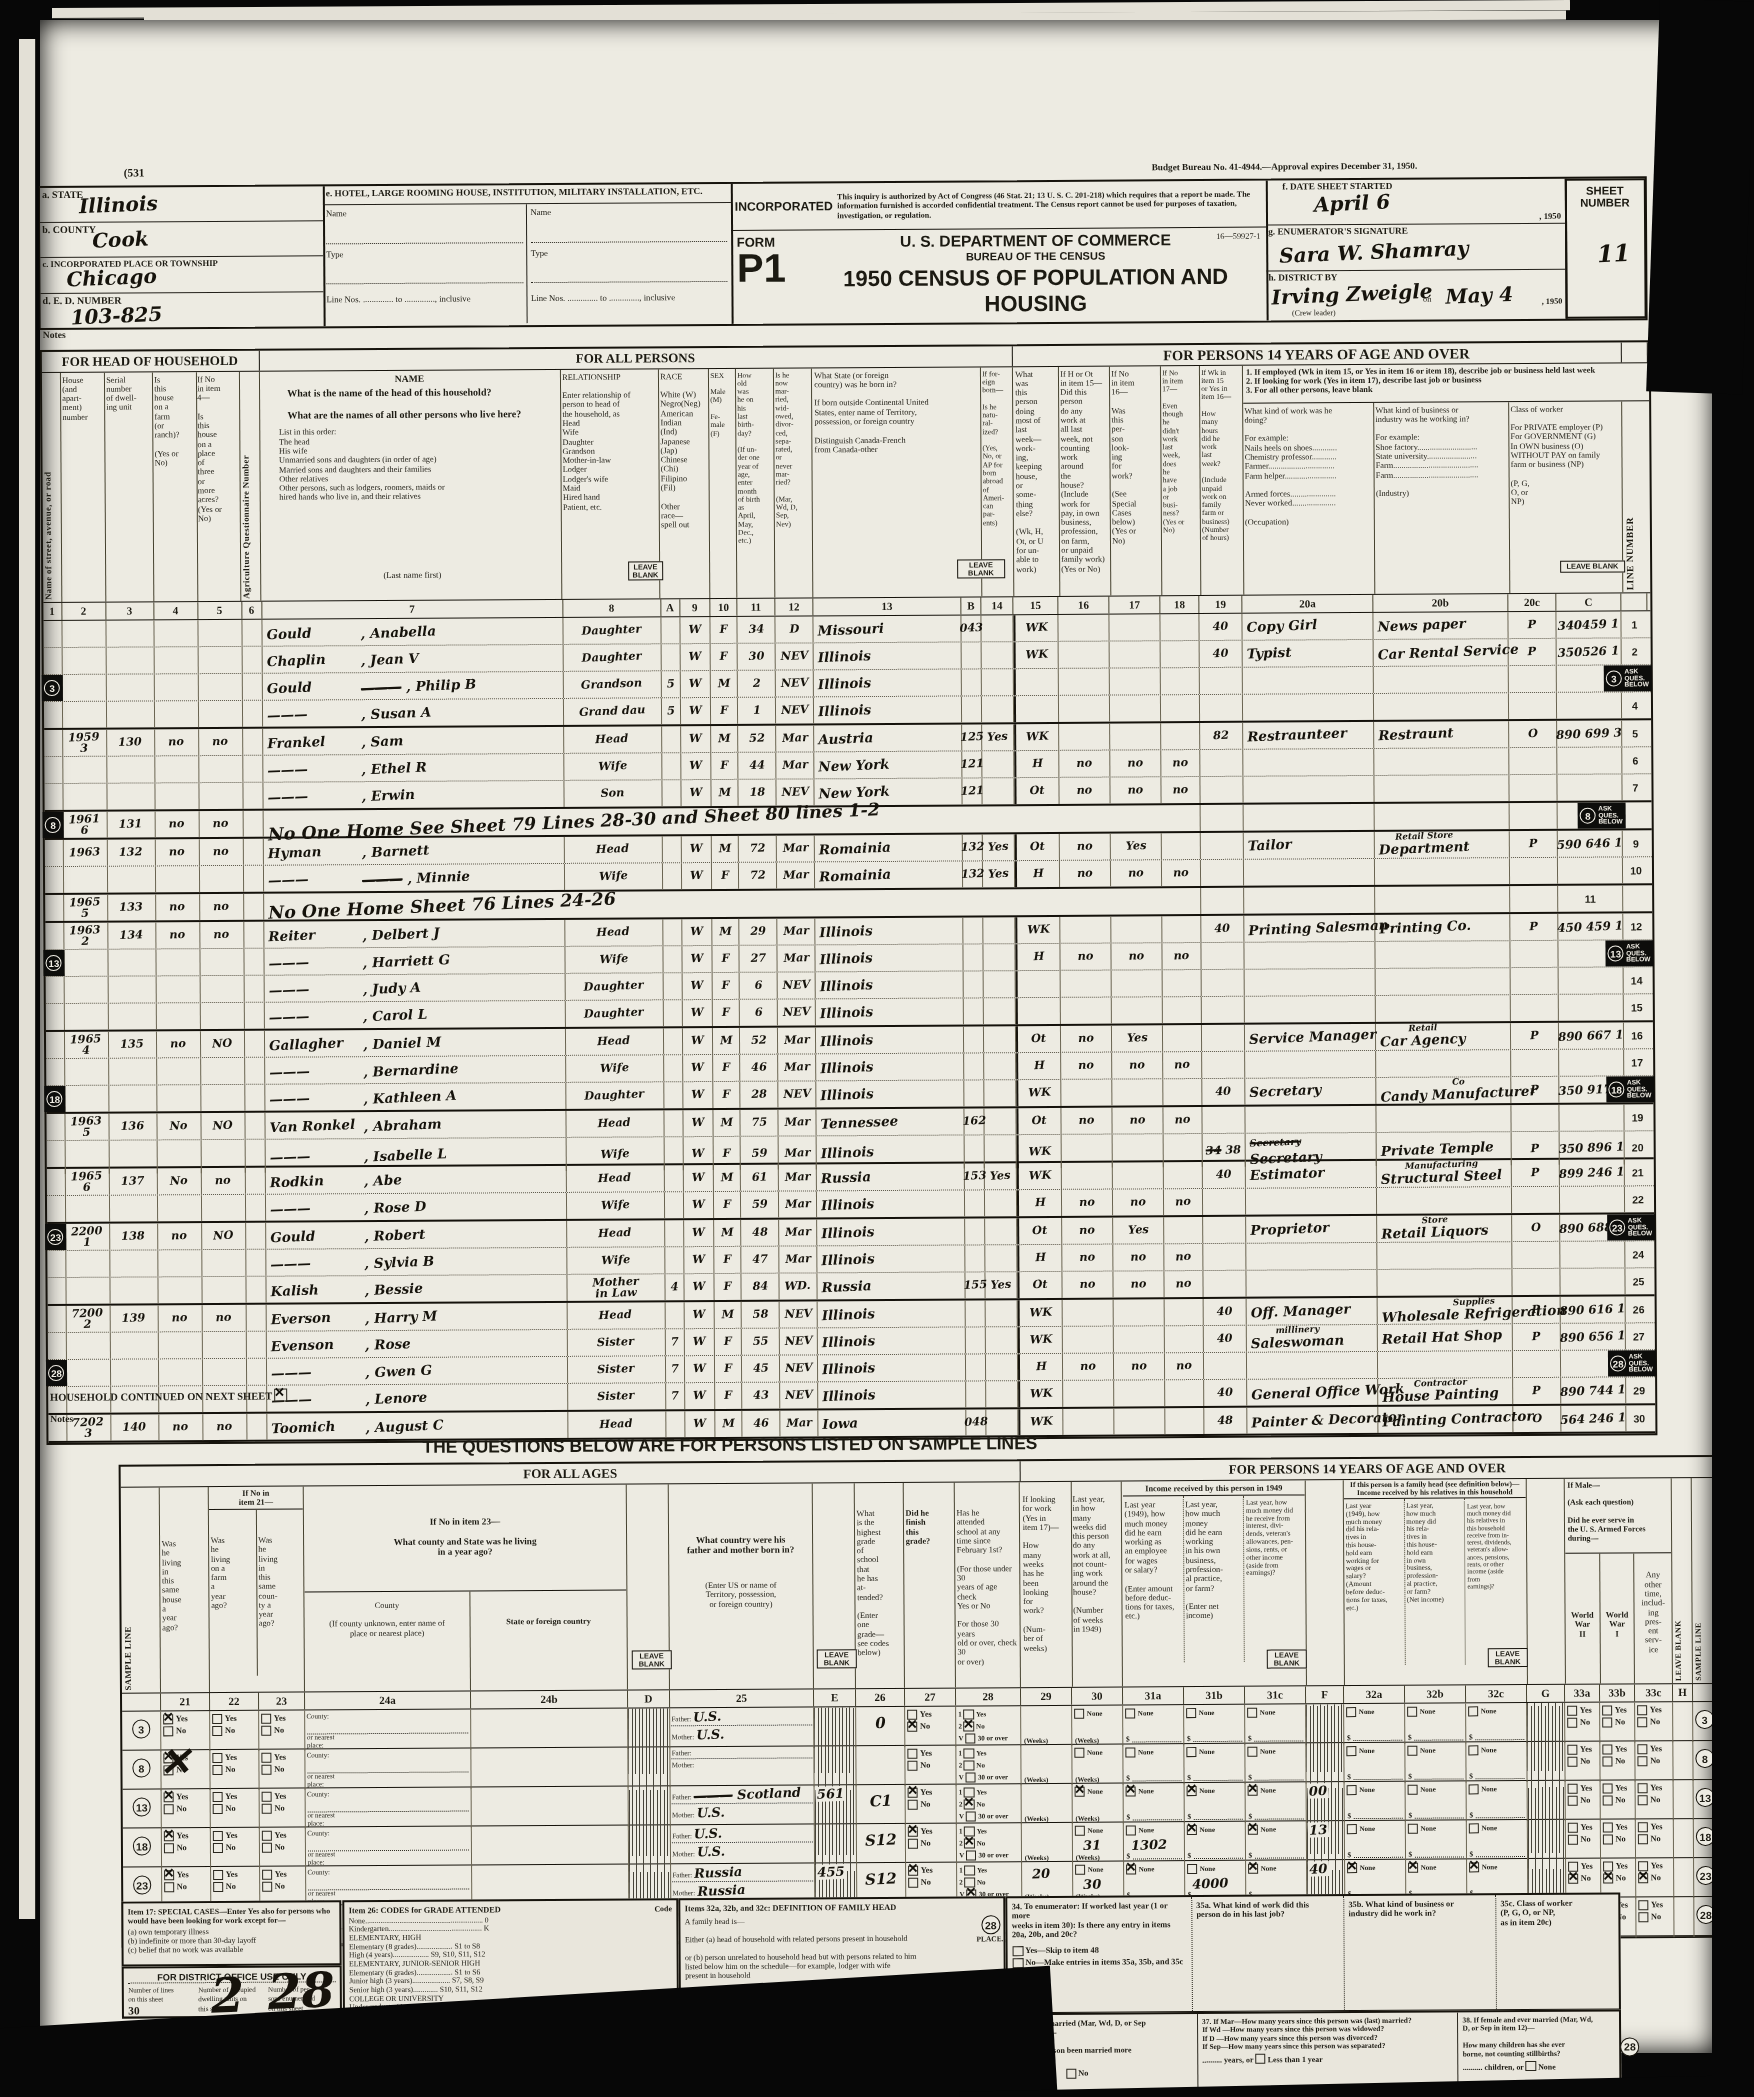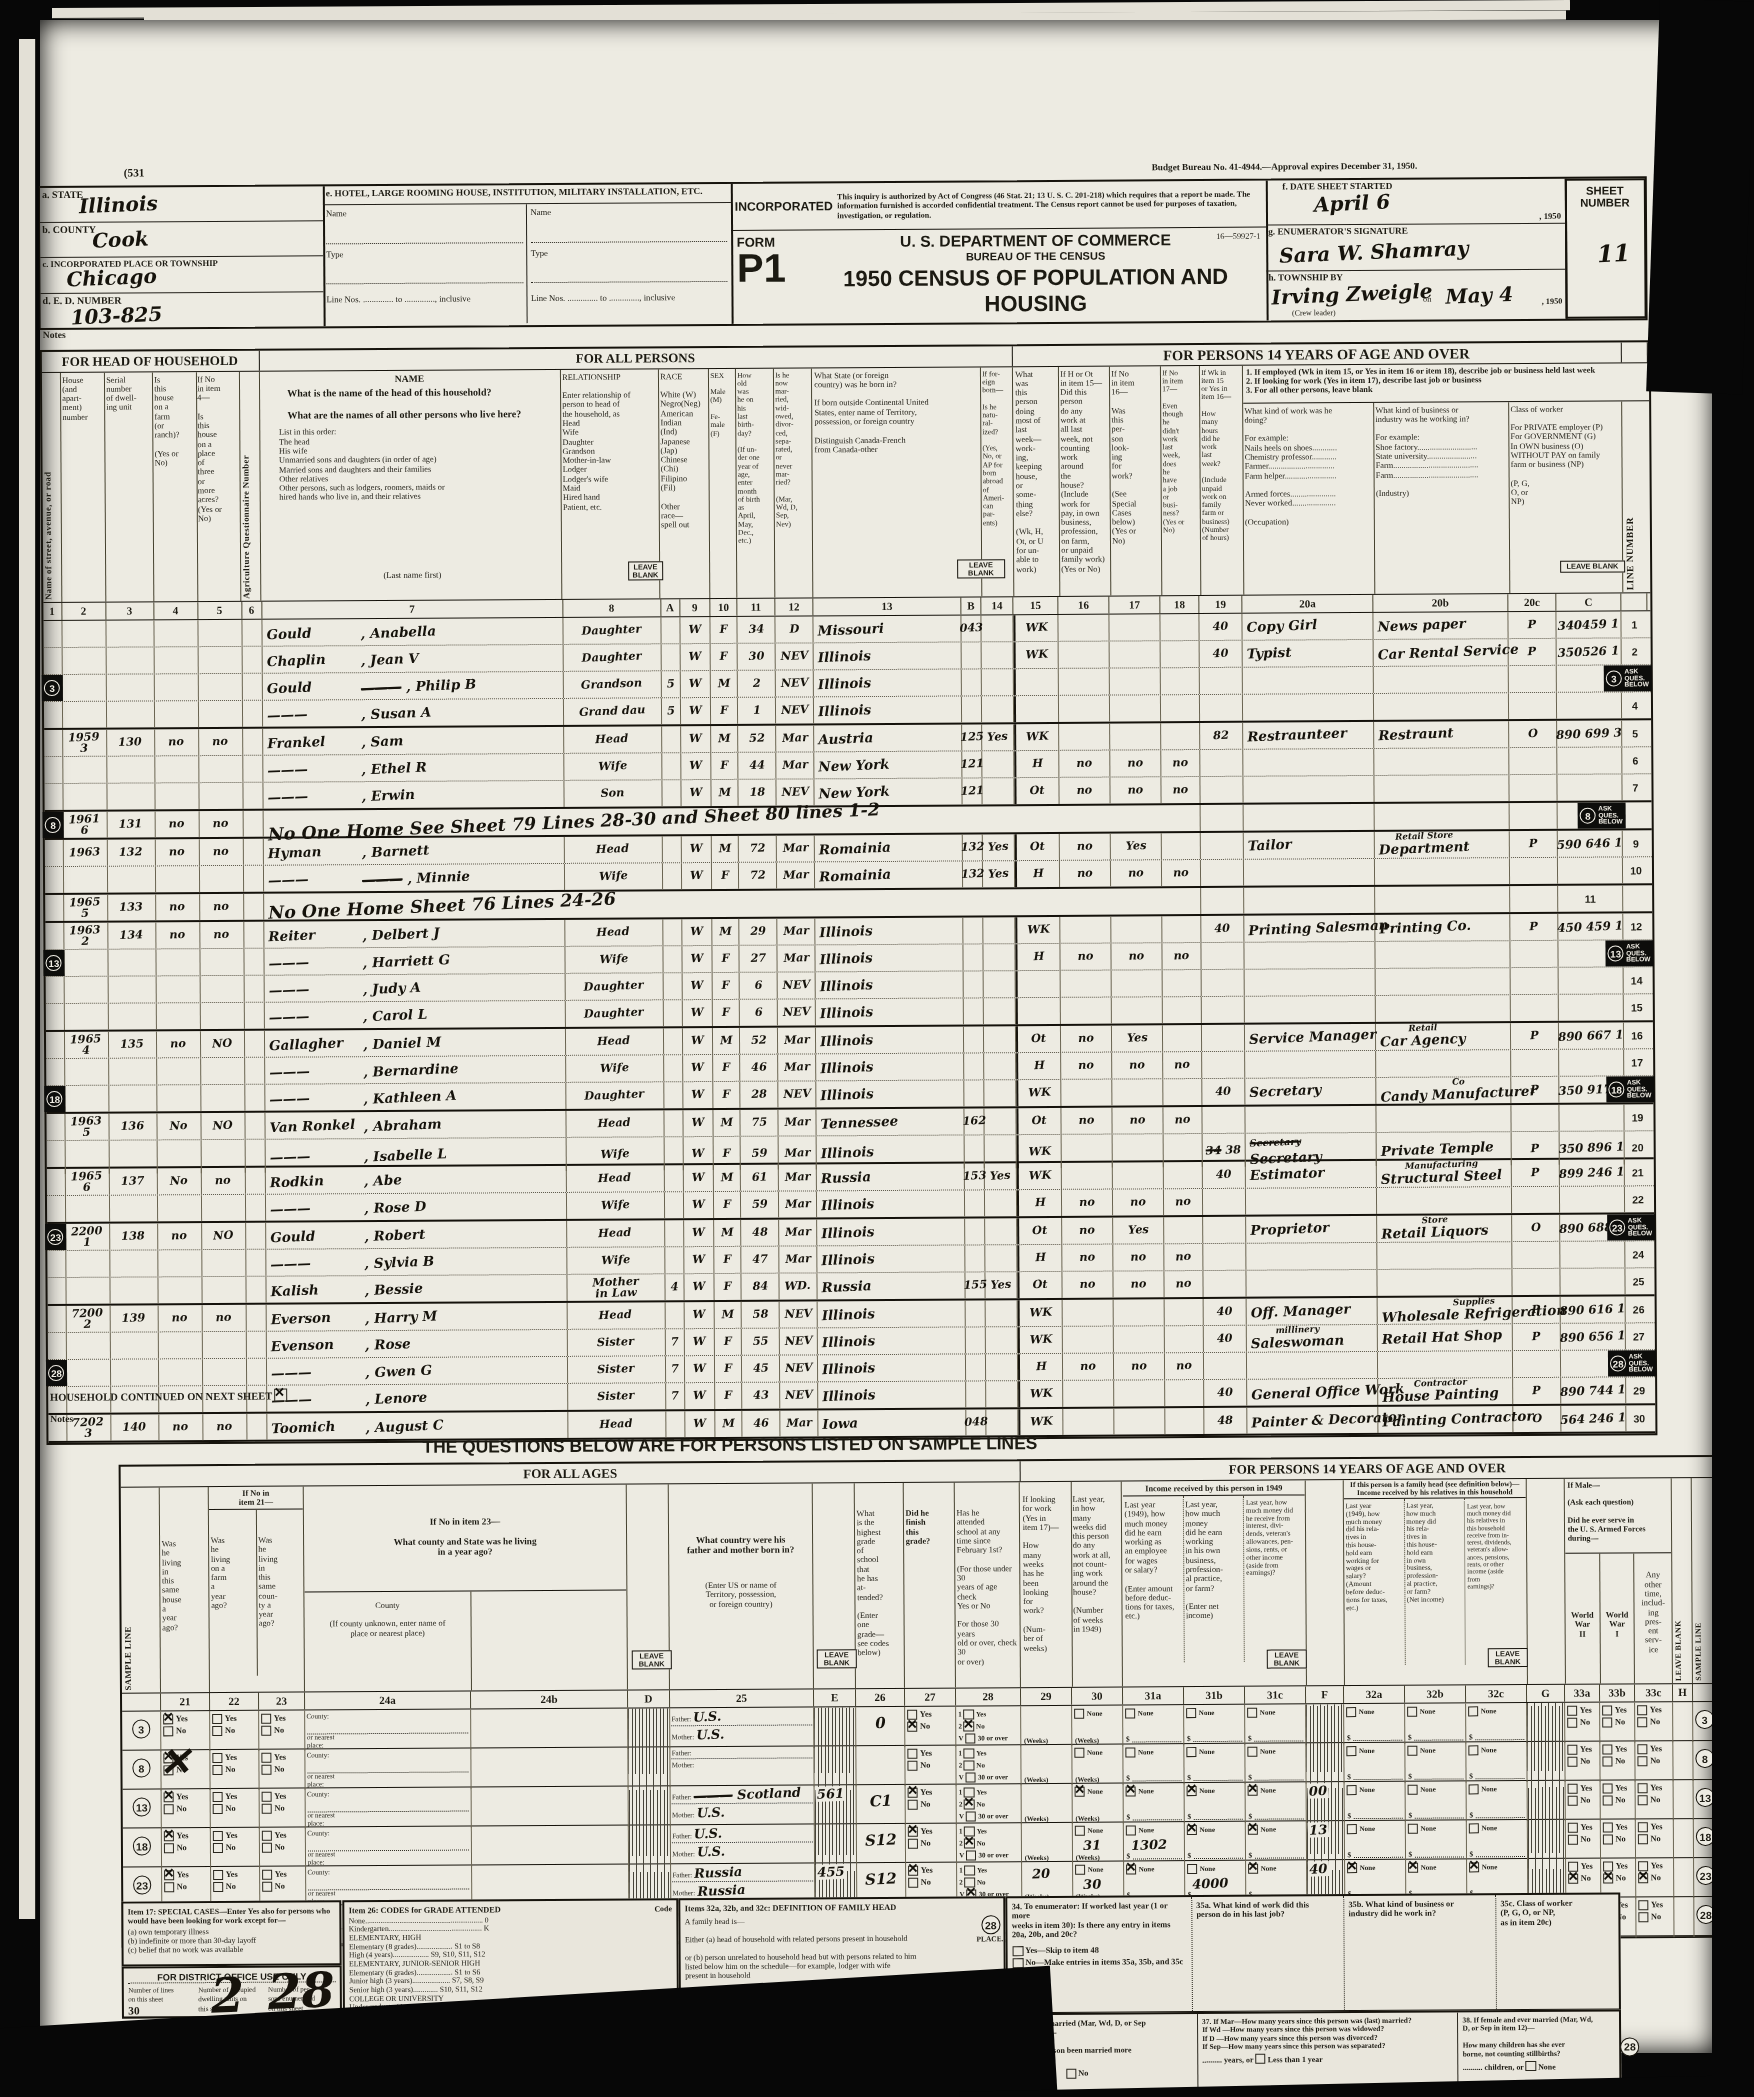--- a/index.html
+++ b/index.html
@@ -143,21 +143,21 @@
       <div class="fld" style="height:44px">
             <span class="flab" style="position:absolute;left:17px;top:0.9px;font-size:9.2px">f. DATE SHEET STARTED</span>
             <span class="hw big" style="position:absolute;left:48px;top:11.3px">April 6</span>
             <span style="position:absolute;right:3.5px;bottom:1.7px;font-weight:700;font-size:8.7px">, 1950</span>
           </div>
       <div class="fld" style="height:45px">
             <span class="flab" style="position:absolute;left:2.6px;top:0.9px;font-size:9.2px">g. ENUMERATOR'S SIGNATURE</span>
             <span class="hw big" style="position:absolute;left:13px;top:15px">Sara W. Shamray</span>
           </div>
       <div style="height:47px;position:relative">
-            <span class="flab" style="position:absolute;left:2.6px;top:0.9px;font-size:9.2px">h. TOWNSHIP BY</span>
+            <span class="flab" style="position:absolute;left:2.6px;top:0.9px;font-size:9.2px">h. DISTRICT BY</span>
             <span class="hw big" style="position:absolute;left:5.2px;top:11.3px">Irving Zweigle</span>
             <span style="position:absolute;left:157px;top:24.4px;font-weight:400;font-size:8.3px">on</span>
             <span class="hw big" style="position:absolute;left:179px;top:13px">May 4</span>
             <span style="position:absolute;right:2.6px;bottom:11.3px;font-weight:700;font-size:8.3px">, 1950</span>
             <span style="position:absolute;left:26px;bottom:0.9px;font-size:7.9px">(Crew leader)</span>
           </div>
     </div>
 
     <div style="position:absolute;left:1525px;top:0;width:81px;height:100%;border:2.6px solid #16130c;box-sizing:border-box">
       <div class="bigT prt" style="font-size:11.3px;text-align:center;margin-top:4.4px">SHEET
@@ -2399,20 +2399,21 @@
 <div class="hc" style="left:183px;width:323px;padding:0">
  <div class="prt" style="text-align:center;font-weight:700;height:105px;padding-top:30.5px;box-sizing:border-box;font-size:9.2px">If No in item 23—
 
 What county and State was he living
 in a year ago?</div>
  <div style="display:flex;height:100px;border-top:1.3px solid #16130c">
   <div class="prt" style="width:166px;border-right:0.9px solid #46422f;text-align:center;padding-top:8.7px">County
 
 (If county unknown, enter name of
 place or nearest place)</div>
+  <div class="prt" style="width:157px;text-align:center;padding-top:26px;font-weight:700">State or foreign country</div>
             </div>
           </div>
 <div class="hc" style="left:506px;width:42px"></div>
 <div class="hc" style="left:548px;width:144px;text-align:center">
  <div class="prt" style="font-weight:700;margin-top:48px;font-size:9.2px">What country were his
 father and mother born in?</div>
  <div class="prt" style="margin-top:26px">(Enter US or name of
 Territory, possession,
 or foreign country)</div>
           </div>

